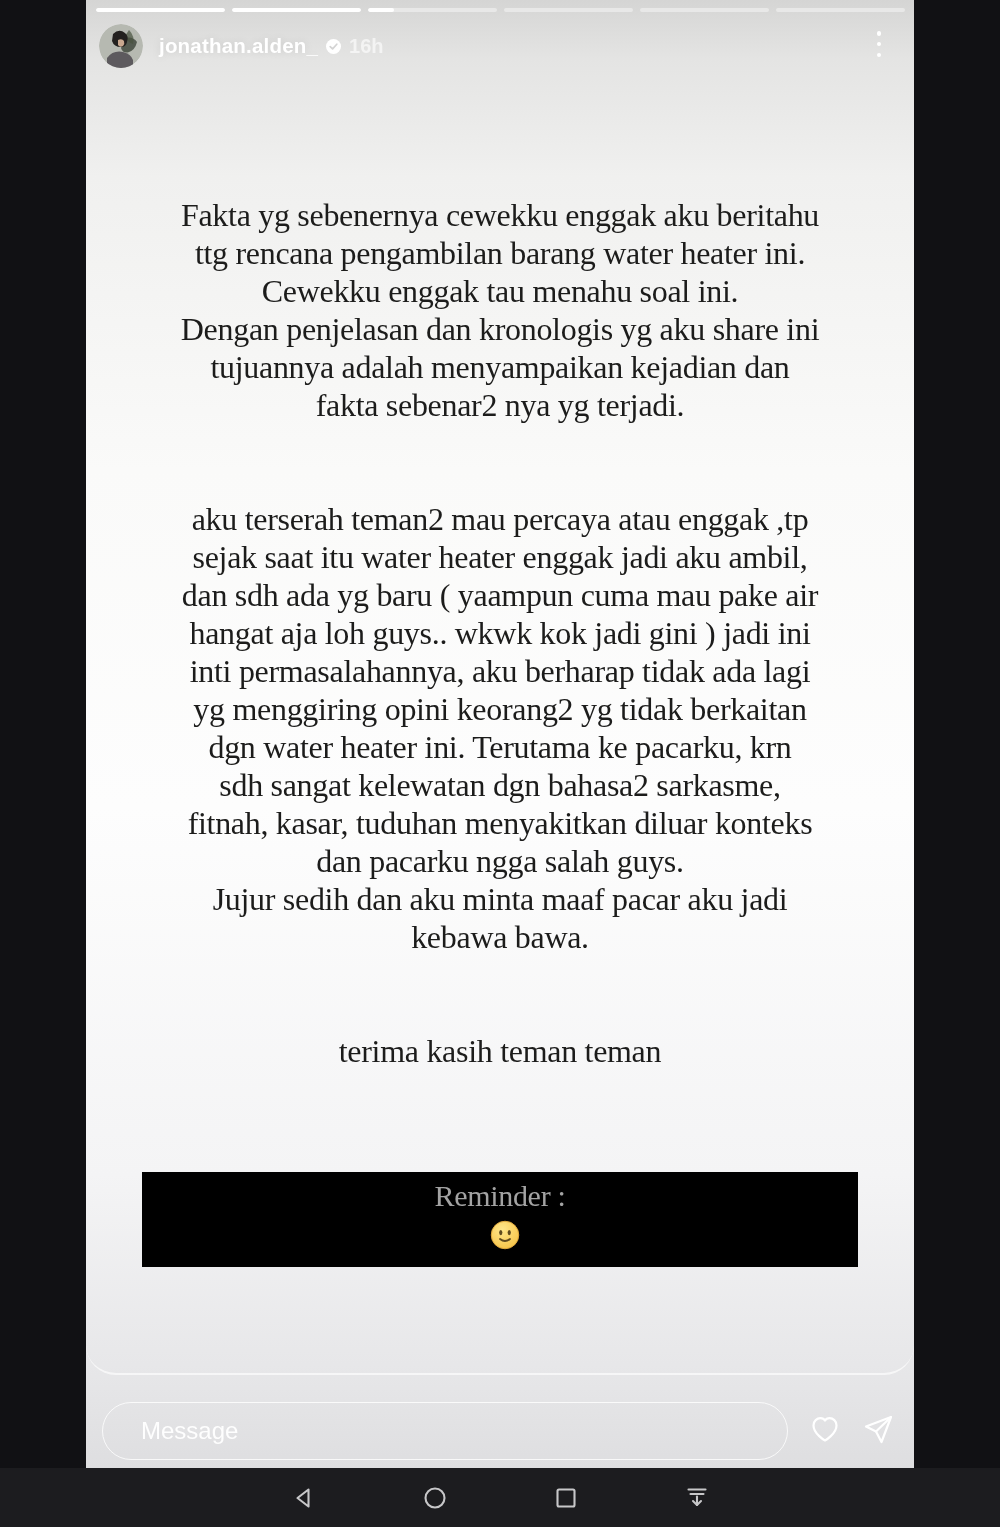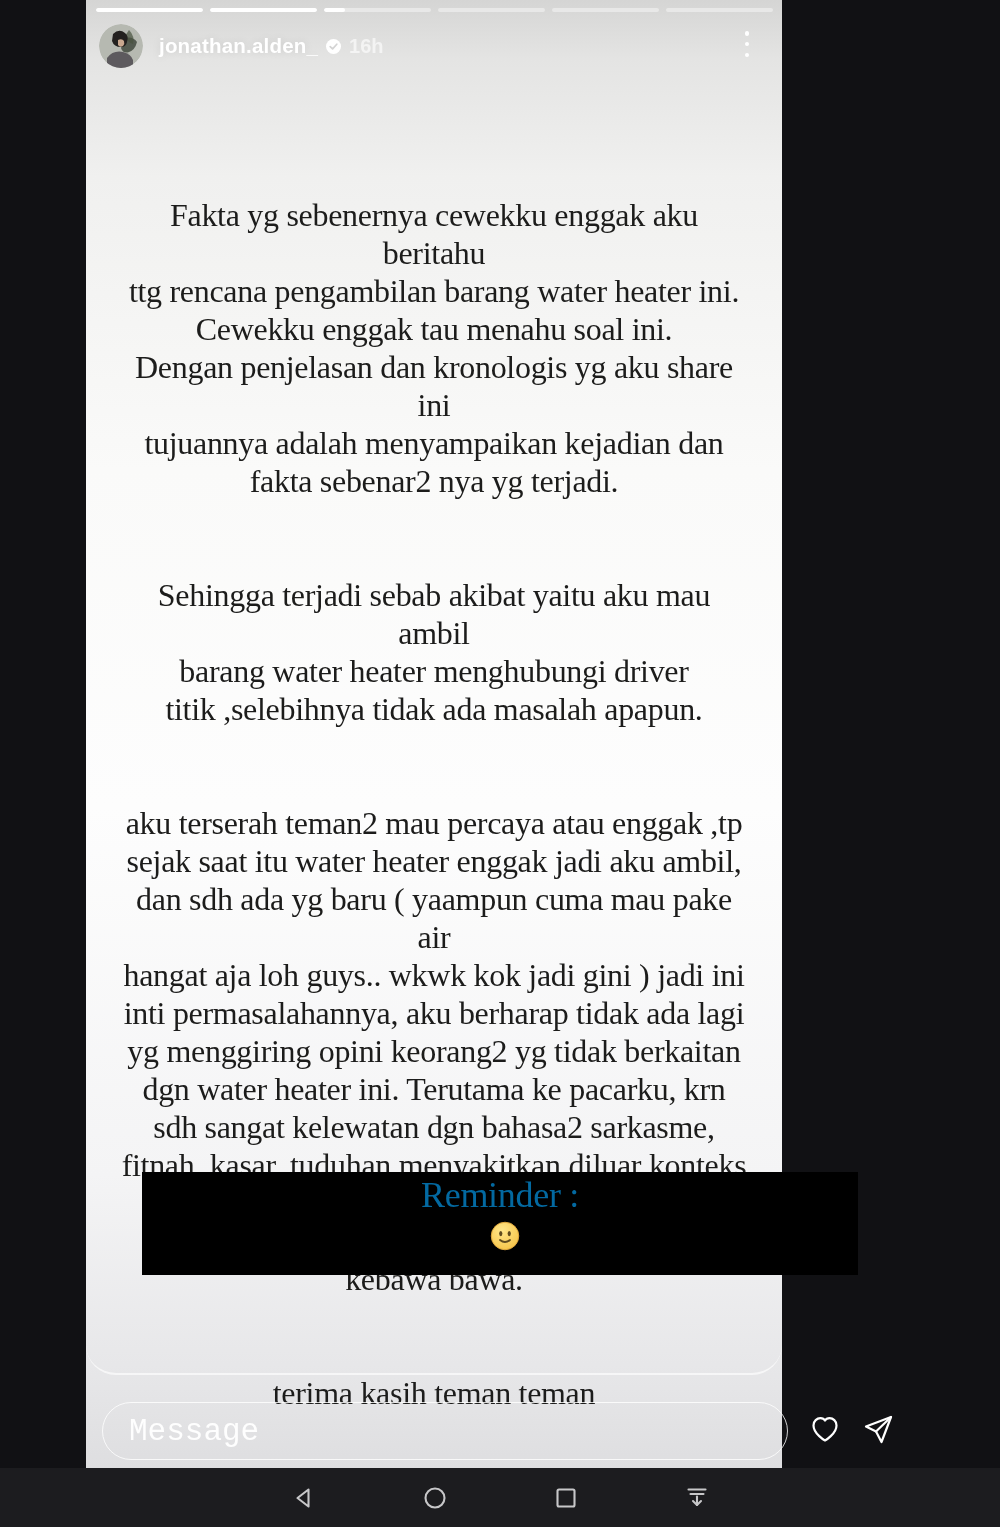--- a/index.html
+++ b/index.html
@@ -1,20 +1,20 @@
 <!DOCTYPE html>
 <html><head>
 <meta charset="utf-8">
 <style>
   html,body{margin:0;padding:0;}
   body{background:#111114;font-family:"Liberation Sans",sans-serif;}
   .screen{position:relative;width:1000px;height:1527px;background:#111114;overflow:hidden;}
 
   
-  .story-column{position:absolute;left:86px;top:0;width:696px;height:1468px;
+  .story-column{position:absolute;left:86px;top:0;width:828px;height:1468px;
     background:linear-gradient(180deg,#d5d5d4 0%,#e4e4e3 4%,#f0f0ef 12%,#fafaf9 32%,#fdfdfd 55%,#f4f4f5 80%,#e7e7e9 93%,#dedee0 100%);}
   .story-image-outline{position:absolute;left:0;top:0;width:100%;height:1375px;box-sizing:border-box;
     border-bottom:2px solid rgba(255,255,255,.65);border-radius:0 0 30px 30px;pointer-events:none;}
 
   
   .progress{position:absolute;left:10px;right:9px;top:8px;display:flex;gap:7px;}
   .seg{flex:1;height:3.5px;border-radius:2px;background:rgba(255,255,255,.42);overflow:hidden;}
   .seg-fill{height:100%;background:#ffffff;border-radius:2px;}
 
   
@@ -29,30 +29,30 @@
 
   
   .story-text{position:absolute;left:34px;right:34px;top:158px;text-align:center;
     font-family:"Liberation Serif",serif;font-size:32px;line-height:38px;color:#1c1c1b;
     white-space:pre-line;letter-spacing:-0.3px;}
   .story-text p{margin:0;}
   .story-text p + p{margin-top:38px;}
 
   
   .reminder-box{position:absolute;left:56px;top:1172px;width:716px;box-sizing:border-box;background:#000000;
-    color:#0369a1;font-family:"Liberation Serif",serif;font-size:36px;line-height:37px;text-align:center;
-    padding:5px 6px 24px;letter-spacing:-0.3px;}
+    color:#a3a3a3;font-family:"Liberation Serif",serif;font-size:30px;line-height:37px;text-align:center;
+    padding:5px 6px 16px;letter-spacing:-0.3px;}
   .reminder-body{white-space:pre-line;}
   .emoji{display:inline-block;width:30px;height:30px;vertical-align:-7px;margin-left:9px;}
 
   
   .composer-input-wrap{position:absolute;left:16px;top:1402px;width:686px;height:58px;box-sizing:border-box;
     border:1.5px solid rgba(255,255,255,.8);border-radius:30px;display:flex;align-items:center;}
-  .composer-input{flex:1;background:transparent;border:none;outline:none;margin:0 24px;
-    font-family:Liberation Mono, monospace;font-size:31px;color:#ffffff;}
+  .composer-input{flex:1;background:transparent;border:none;outline:none;margin:0 36px;
+    font-family:Liberation Sans, sans-serif;font-size:24px;color:#ffffff;}
   .composer-input::placeholder{color:rgba(255,255,255,.95);opacity:1;}
   .composer-icon{position:absolute;top:1414px;width:32px;height:32px;cursor:pointer;}
   .icon-heart{left:723px;}
   .icon-share{left:776px;}
 
   
   .navbar{position:absolute;left:0;bottom:0;width:1000px;height:59px;background:#1c1c1f;
     display:flex;align-items:center;justify-content:center;gap:107px;}
   .nav-btn{width:24px;height:24px;cursor:pointer;display:block;}
 
@@ -119,23 +119,20 @@
         </div>
     </div>
 
     <div class="story-text">
       <p>Fakta yg sebenernya cewekku enggak aku beritahu
 ttg rencana pengambilan barang water heater ini.
 Cewekku enggak tau menahu soal ini.
 Dengan penjelasan dan kronologis yg aku share ini
 tujuannya adalah menyampaikan kejadian dan
 fakta sebenar2 nya yg terjadi.</p>
-      <p>Sehingga terjadi sebab akibat yaitu aku mau ambil
-barang water heater menghubungi driver
-titik ,selebihnya tidak ada masalah apapun.</p>
       <p>aku terserah teman2 mau percaya atau enggak ,tp
 sejak saat itu water heater enggak jadi aku ambil,
 dan sdh ada yg baru ( yaampun cuma mau pake air
 hangat aja loh guys.. wkwk kok jadi gini ) jadi ini
 inti permasalahannya, aku berharap tidak ada lagi
 yg menggiring opini keorang2 yg tidak berkaitan
 dgn water heater ini. Terutama ke pacarku, krn
 sdh sangat kelewatan dgn bahasa2 sarkasme,
 fitnah, kasar, tuduhan menyakitkan diluar konteks
 dan pacarku ngga salah guys.

